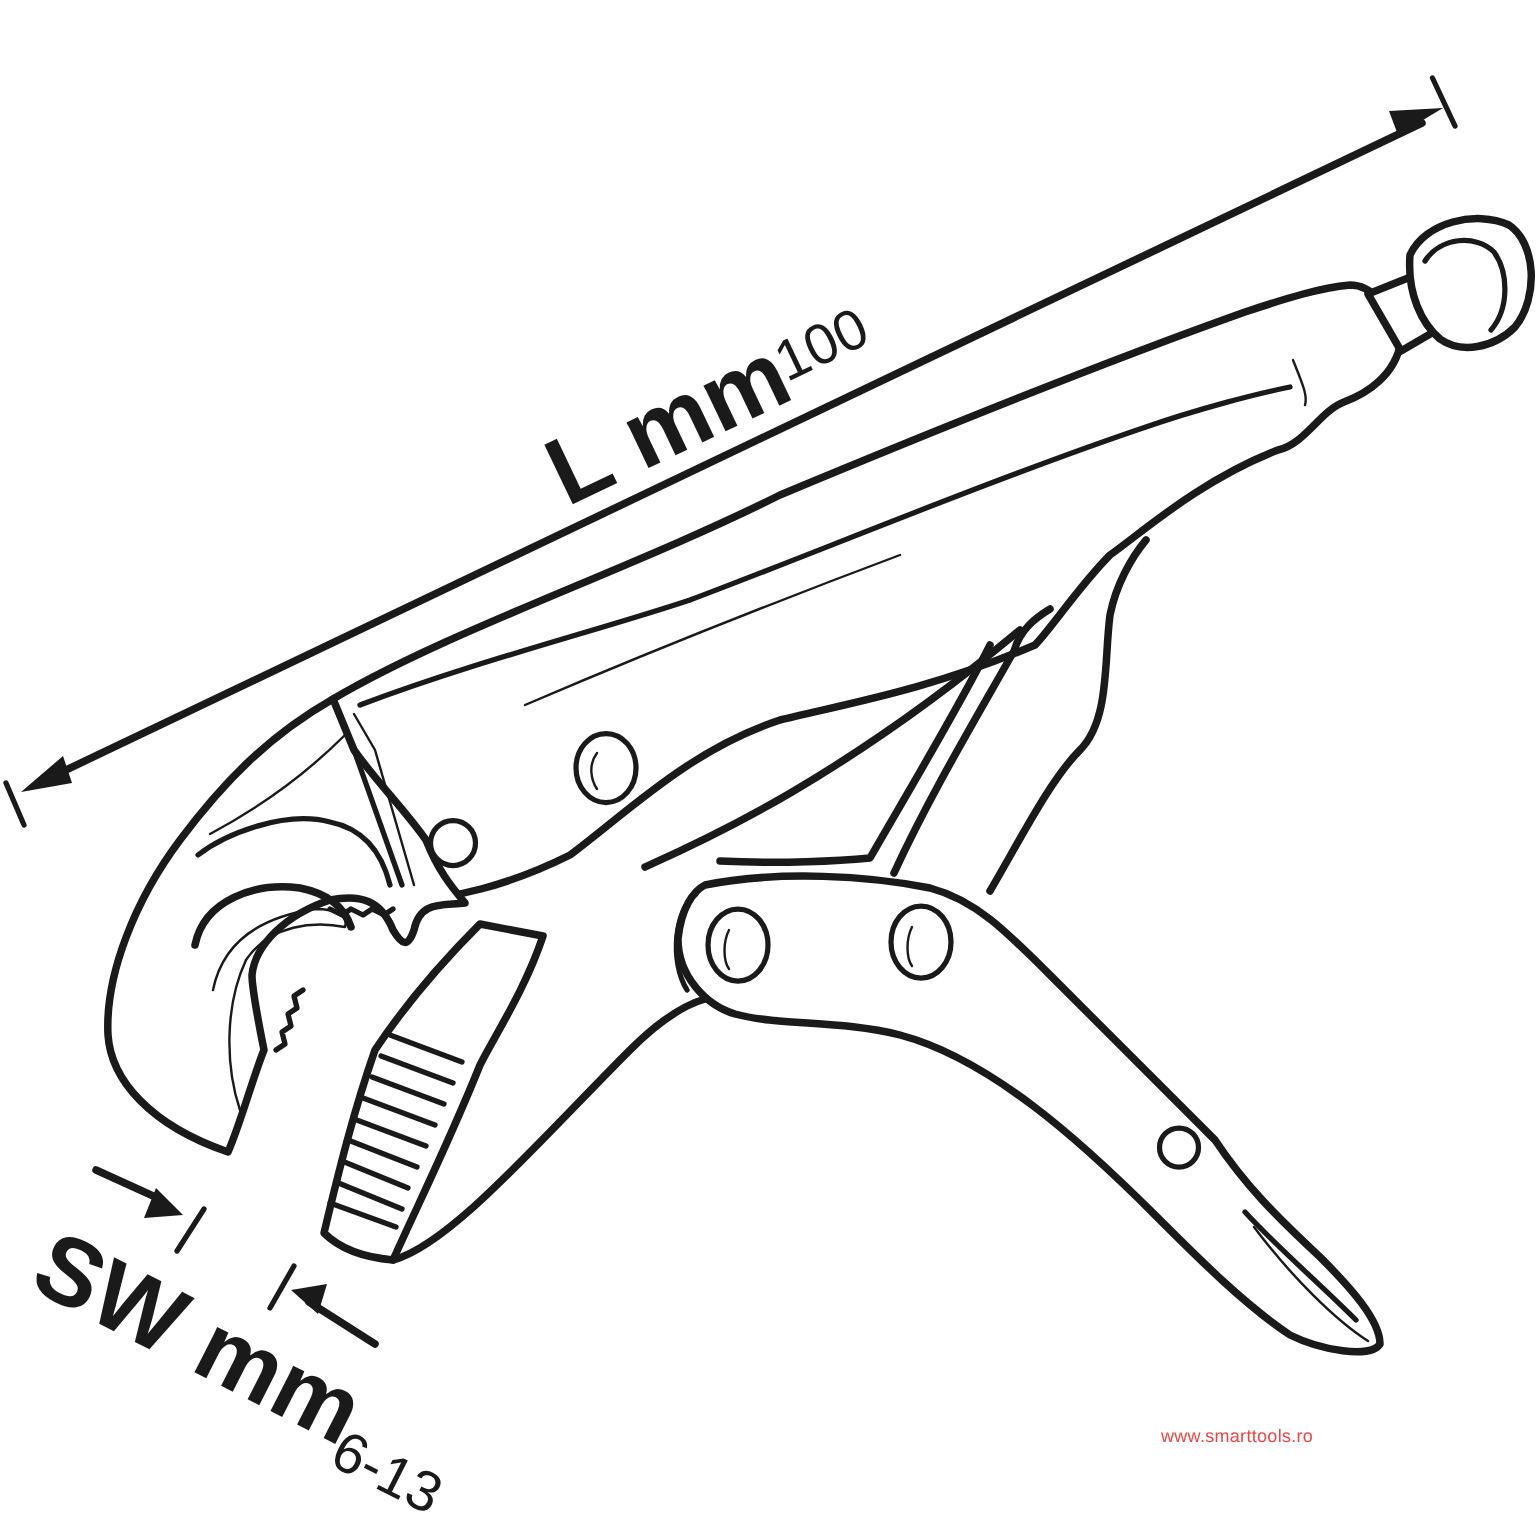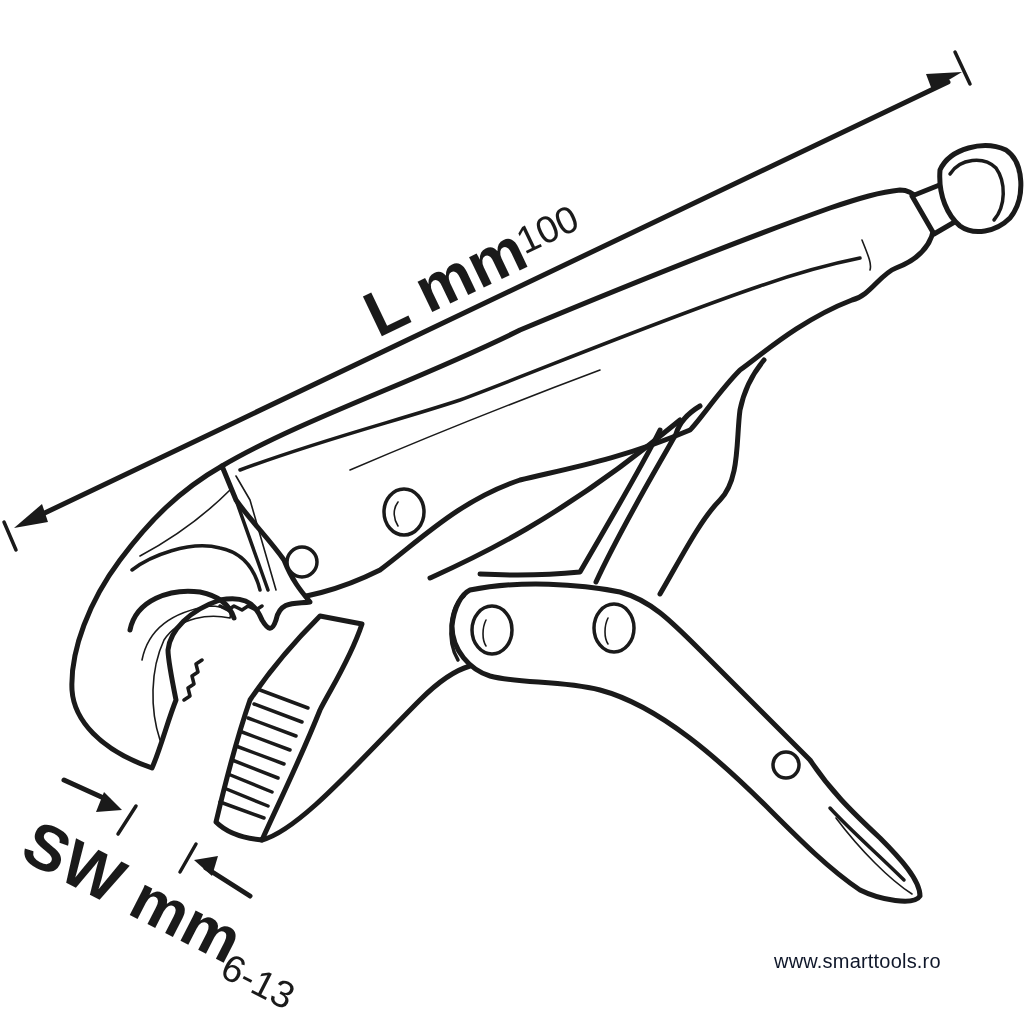--- a/index.html
+++ b/index.html
@@ -6,21 +6,21 @@
   body { width: 1024px; height: 1024px; position: relative; overflow: hidden; }
   #canvas { position: absolute; left: 0; top: 0; width: 1024px; height: 1024px; }
   .ln { fill: none; stroke: #1a1a1a; stroke-linecap: round; stroke-linejoin: round; }
   .thick { stroke-width: 5; }
   .mid { stroke-width: 3.5; }
   .thin { stroke-width: 1.6; }
   .fillw { fill: #ffffff; }
   .dimtext-bold { font-family: "Liberation Sans", sans-serif; font-weight: bold; fill: #1a1a1a; }
   .dimtext-reg { font-family: "Liberation Sans", sans-serif; font-weight: normal; fill: #1a1a1a; }
   .watermark { position: absolute; left: 774px; top: 950px; font-family: "Liberation Sans", sans-serif;
-               font-size: 20px; color: #0f172a; letter-spacing: 0.2px; }
+               font-size: 12px; color: #ef4444; letter-spacing: 0.2px; }
 </style>
 </head>
 <body>
 
 <svg id="canvas" viewBox="0 0 1024 1024" xmlns="http://www.w3.org/2000/svg">
   <defs>
     <marker id="arrowhead" markerWidth="10" markerHeight="10" refX="8" refY="5" orient="auto" markerUnits="userSpaceOnUse">
       <path d="M0,0 L10,5 L0,10 Z" fill="#1a1a1a"></path>
     </marker>
   </defs>

